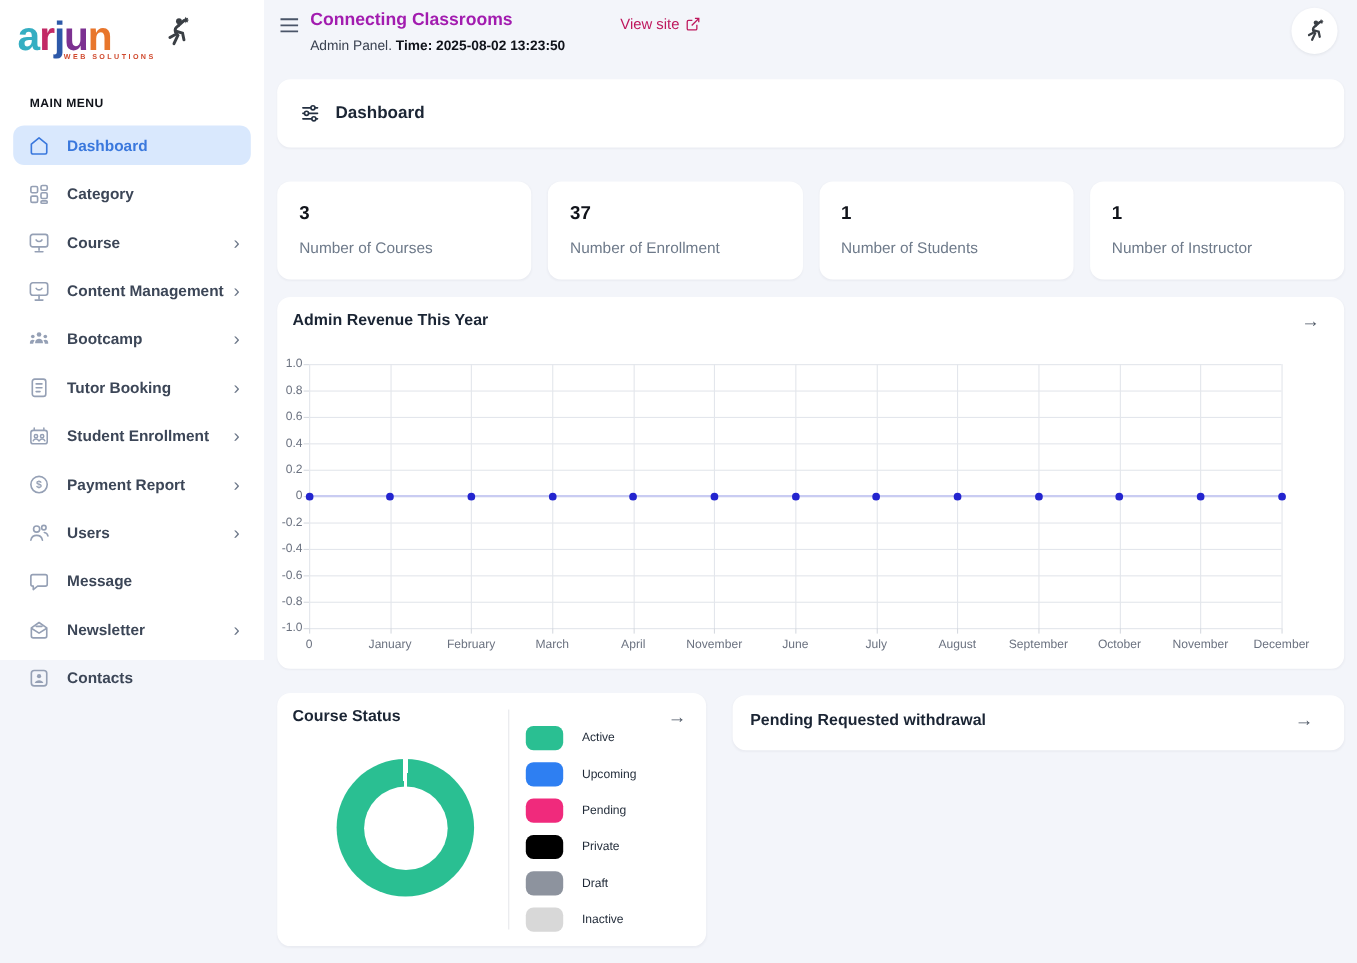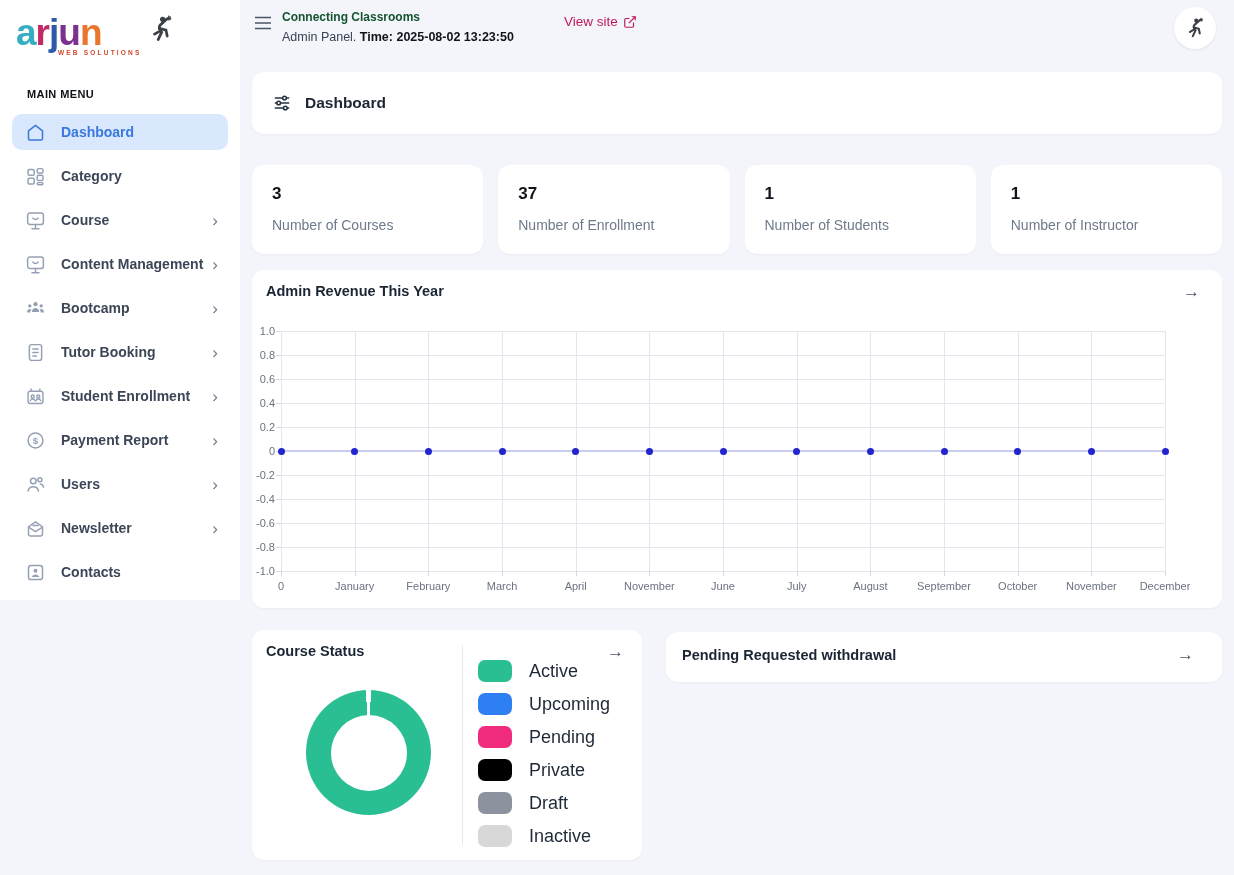--- a/index.html
+++ b/index.html
@@ -24,21 +24,21 @@
   .menu-item { height:36px; margin-bottom:8px; display:flex; align-items:center; padding:0 10px 0 13px; border-radius:10px; color:#3c4657; font-size:14px; font-weight:600; cursor:pointer; }
   .menu-item .mi-icon { width:21px; height:21px; margin-right:15px; color:#95a0b5; flex:0 0 auto; }
   .menu-item .mi-icon svg { width:100%; height:100%; display:block; }
   .menu-item.active { background:#d9e8fd; color:#3a78dd; }
   .menu-item.active .mi-icon { color:#3a78dd; }
   .mi-chevron { margin-left:auto; color:#6f7a8b; font-size:17px; line-height:1; font-weight:400; }
   
   .header { position:absolute; left:254px; top:10px; display:flex; align-items:flex-start; z-index:1; }
   .hamburger { width:18px; height:16px; margin-top:5px; color:#4a5568; cursor:pointer; }
   .head-texts { margin-left:10px; }
-  .head-title { font-size:12px; font-weight:700; color:#14532d; }
+  .head-title { font-size:16px; font-weight:700; color:#a21caf; }
   .head-sub { font-size:12.5px; color:#394150; margin-top:6px; }
   .head-sub b { color:#10131a; }
   .view-site { margin-left:50px; margin-top:4px; display:flex; align-items:center; gap:5px; font-size:13.5px; color:#be185d; cursor:pointer; }
   .view-site svg { width:14px; height:14px; }
   .avatar { position:absolute; left:1174px; top:7px; width:42px; height:42px; border-radius:50%; background:#fff; box-shadow:0 1px 3px rgba(16,24,40,.08); display:flex; align-items:center; justify-content:center; cursor:pointer; z-index:2;}
   .avatar svg { width:26px; height:26px; color:#3a3f45; }
   
   .card { position:absolute; background:#fff; border-radius:12px; box-shadow:0 1px 2px rgba(16,24,40,.04); }
   .page-title-card { left:252px; top:72px; width:970px; height:62px; display:flex; align-items:center; padding-left:20px; }
   .page-title-card .pt-icon { width:20px; height:20px; color:#243041; margin-right:13px; }
@@ -66,21 +66,21 @@
   .dataline { position:absolute; left:0; width:884px; height:2px; background:#c9ccf2; }
   .datapoint { position:absolute; width:7px; height:7px; border-radius:50%; background:#2324cf; }
   
   .course-card { left:252px; top:630px; width:390px; height:230px; }
   .donut { position:absolute; left:54px; top:60px; width:125px; height:125px; border-radius:50%; }
   .donut-hole { position:absolute; left:24.5px; top:24.5px; width:76px; height:76px; border-radius:50%; background:#fff; }
   .cs-divider { position:absolute; left:210px; top:15px; width:1px; height:200px; background:#e6e8ec; }
   .cs-legend { position:absolute; left:226px; top:30px; }
   .cs-legend-item { display:flex; align-items:center; margin-bottom:11px; height:22px; cursor:pointer; }
   .cs-swatch { width:34px; height:22px; border-radius:7px; flex:0 0 auto; }
-  .cs-label { margin-left:17px; font-size:18px; font-weight:500; color:#1f2937; }
+  .cs-label { margin-left:17px; font-size:11px; font-weight:500; color:#1f2937; }
   
   .withdrawal-card { left:666px; top:632px; width:556px; height:50px; }
   .withdrawal-card .card-title { top:15px; left:16px; }
   .withdrawal-card .card-arrow { top:13px; right:28px; }
 </style>
 </head>
 <body>
 
 <aside class="sidebar">
   <div class="logo-row">
@@ -198,20 +198,28 @@
         <span class="mi-icon">
           <svg viewBox="0 0 24 24" fill="none" stroke="currentColor" stroke-width="1.7" stroke-linecap="round">
             <circle cx="9.5" cy="8" r="3.2"></circle>
             <path d="M3.5 19.5c.6-3 2.9-5 6-5s5.4 2 6 5"></path>
             <circle cx="17" cy="6.5" r="2.3"></circle>
             <path d="M17.5 11.5c2 .3 3.3 1.7 3.7 3.5"></path>
           </svg>
         </span>
         <span>Users</span>
         <span class="mi-chevron">›</span>
+      </div>
+      <div class="menu-item">
+        <span class="mi-icon">
+          <svg viewBox="0 0 24 24" fill="none" stroke="currentColor" stroke-width="1.7" stroke-linejoin="round">
+            <path d="M5.5 5h13a2 2 0 0 1 2 2v8a2 2 0 0 1-2 2h-8l-4.5 3.5V17h-.5a2 2 0 0 1-2-2V7a2 2 0 0 1 2-2z"></path>
+          </svg>
+        </span>
+        <span>Message</span>
       </div>
       <div class="menu-item">
         <span class="mi-icon">
           <svg viewBox="0 0 24 24" fill="none" stroke="currentColor" stroke-width="1.7" stroke-linejoin="round">
             <path d="M4 10l8-5.5L20 10v8.5a2 2 0 0 1-2 2H6a2 2 0 0 1-2-2z"></path>
             <path d="M4 10.5l8 5 8-5"></path>
             <path d="M9 8.5h6" stroke-linecap="round"></path>
           </svg>
         </span>
         <span>Newsletter</span>

